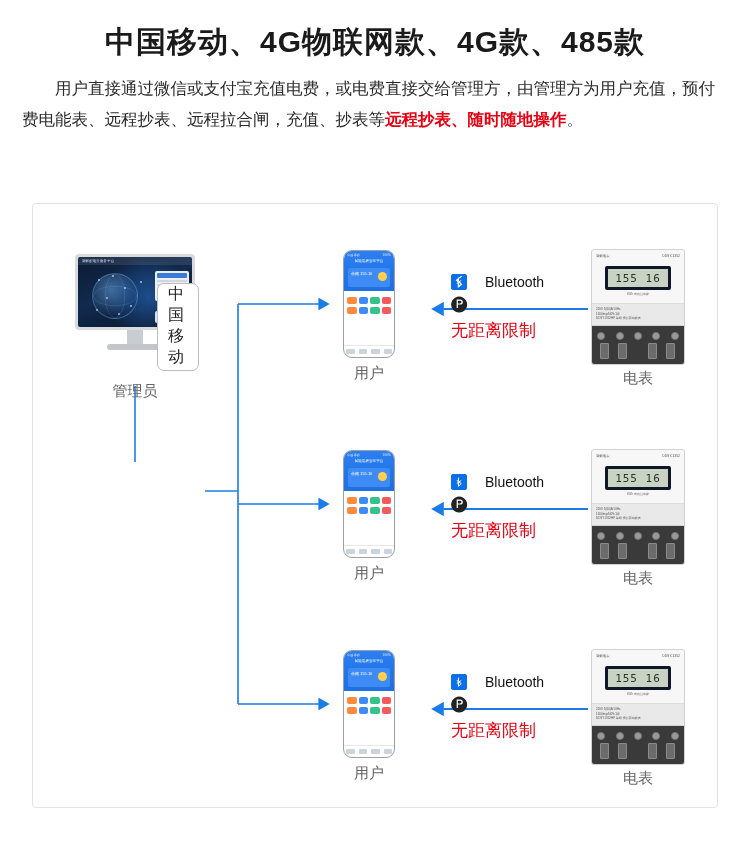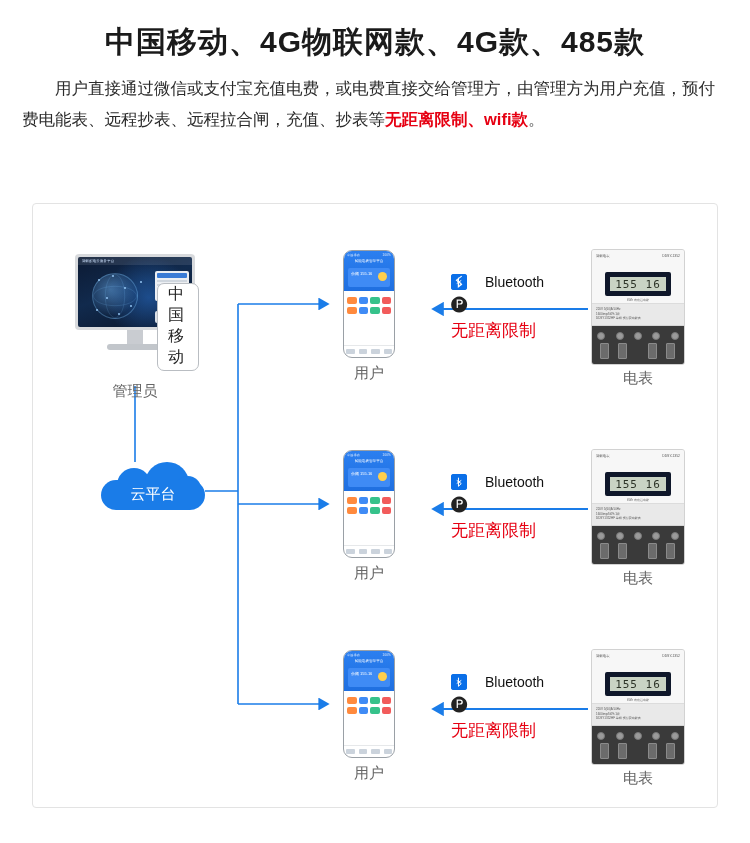--- a/index.html
+++ b/index.html
@@ -205,22 +205,22 @@
     overflow:hidden;
   }
   .meter .m-top {
     height:54px; background:#f7f7f7; border-bottom:1px solid #dcdcdc;
     position:relative; padding:4px;
   }
   .meter .m-brand {
     font-size:3.4px; color:#555; display:flex; justify-content:space-between;
   }
   .meter .m-lcd {
-    margin:14px auto 0 auto; width:66px; height:24px;
-    background:#c9d3c4; border:5px solid #0f172a; border-radius:2px;
+    margin:8px auto 0 auto; width:66px; height:24px;
+    background:#c9d3c4; border:3px solid #0f172a; border-radius:2px;
     display:flex; align-items:center; justify-content:center;
     font-family:"DejaVu Sans Mono", monospace; font-size:11px; color:#2c3327;
     letter-spacing:1px;
   }
   .meter .m-sub {
     font-size:3px; color:#666; text-align:center; margin-top:2px;
   }
   .meter .m-mid {
     height:22px; background:#e9e9e9; border-bottom:1px solid #d5d5d5;
     padding:3px 4px; font-size:3px; color:#555; line-height:4.5px;
@@ -244,21 +244,21 @@
   .meter-label {
     position:absolute; width:94px; text-align:center;
     font-size:15px; color:#666;
   }
 </style>
 </head>
 <body>
 
 <div class="headline">中国移动、4G物联网款、4G款、485款</div>
 
-<p class="paragraph"><span>用户直接通过微信或支付宝充值电费，或电费直接交给管理方，由管理方为用户充值，预付费电能表、远程抄表、远程拉合闸，充值、抄表等</span><span class="hl">无距离限制、wifi款</span><span>。</span></p>
+<p class="paragraph"><span>用户直接通过微信或支付宝充值电费，或电费直接交给管理方，由管理方为用户充值，预付费电能表、远程抄表、远程拉合闸，充值、抄表等</span><span class="hl">远程抄表、随时随地操作</span><span>。</span></p>
 
 <div class="frame">
  <div class="diagram">
 
   <svg class="wires" viewBox="0 0 686 605">
     <defs>
       <marker id="ar" markerWidth="8" markerHeight="8" refX="6" refY="4" orient="auto">
         <path d="M0,0 L7,4 L0,8 z" fill="#1a7ce8"></path>
       </marker>
       <marker id="arL" markerWidth="8" markerHeight="8" refX="6" refY="4" orient="auto">
@@ -320,27 +320,20 @@
     <div class="p-grid">
       <i></i><i></i><i></i><i></i><i></i><i></i><i></i><i></i>
     </div>
     <div class="p-bottom">
       <span></span><span></span><span></span><span></span>
     </div>
   </div>
 
   <div class="admin-label">管理员</div>
 
-  <div class="cloud">
-    <div class="c1"></div>
-    <div class="c2"></div>
-    <div class="c3"></div>
-    <div class="c-body"></div>
-    <div class="c-text">云平台</div>
-  </div>
 
   <div class="phone" style="left:310px; top:46px;">
     <div class="p-head">
       <div class="st">
         <span>中国移动</span>
         <span>100%</span>
       </div>
       <div class="tt">智能电表管理平台</div>
       <div class="p-card">
         <div class="num">余额 155.16</div>

